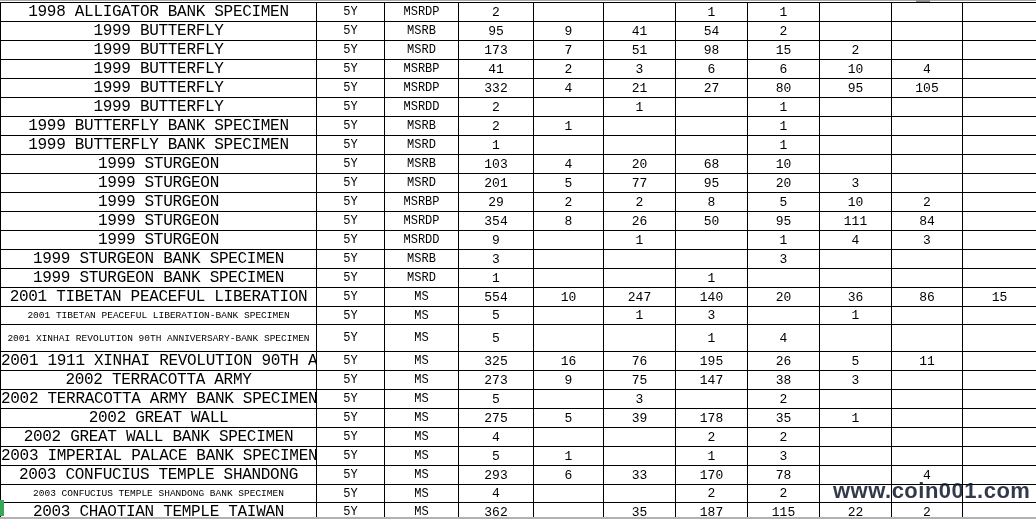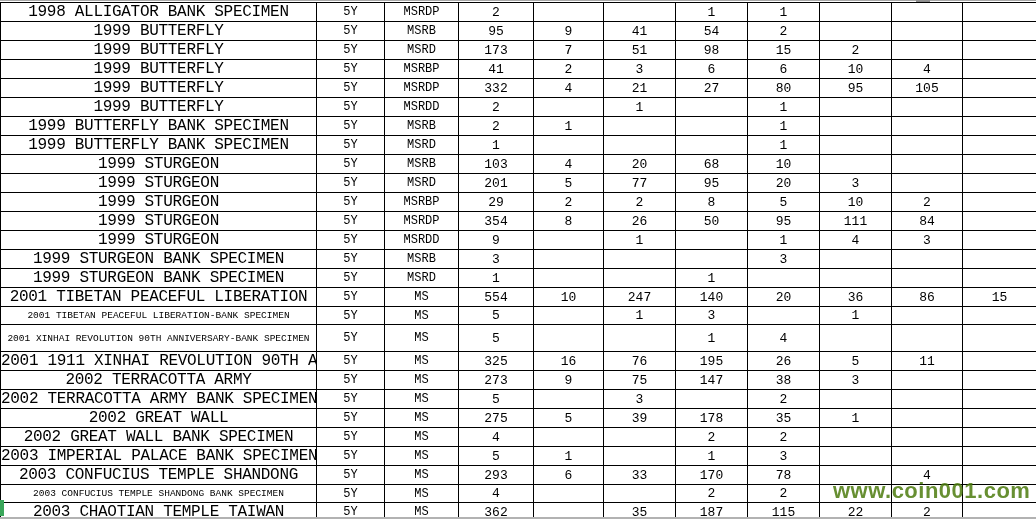--- a/index.html
+++ b/index.html
@@ -25,21 +25,21 @@
   td.name{font-size:16px;letter-spacing:-0.3px;}
   td.name.small{font-size:9.5px;letter-spacing:0;}
   td.period,td.grade{font-size:12px;}
   tr.tall td{height:26px;}
   tr.tall td.name{white-space:normal;line-height:11px;}
 
   .watermark{
     position:absolute;left:833px;top:479px;width:200px;height:24px;
     font-family:"Liberation Sans","DejaVu Sans",sans-serif;
     font-weight:bold;font-size:22px;line-height:24px;
-    color:#4d7c0f;opacity:0.85;letter-spacing:0.5px;
+    color:#0f172a;opacity:0.85;letter-spacing:0.5px;
     pointer-events:none;
   }
 </style>
 </head>
 <body>
 
 <div class="top-hairline"></div>
 <div class="top-notch"></div>
 
 <table class="sheet">

